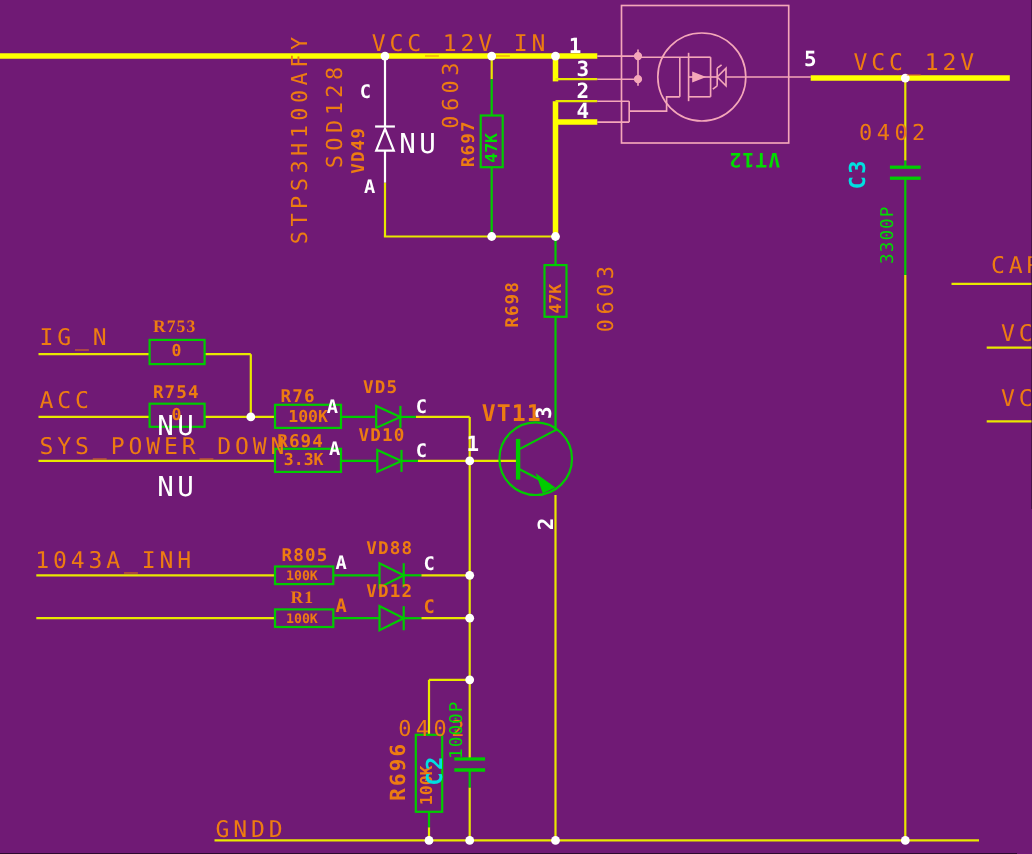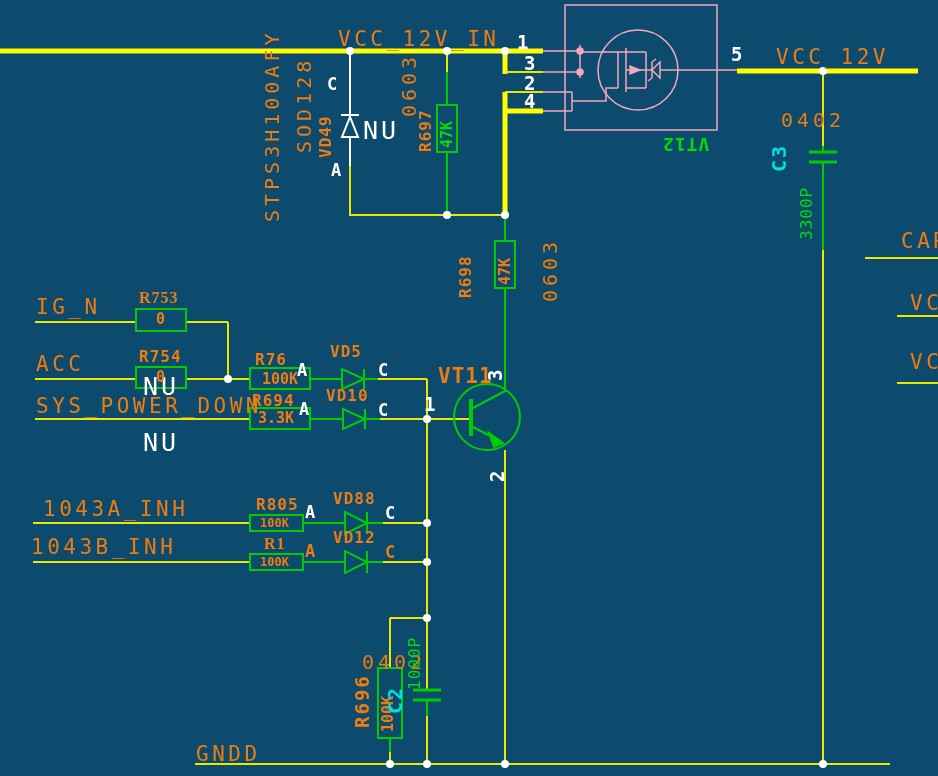--- a/index.html
+++ b/index.html
@@ -1,16 +1,16 @@
 <!DOCTYPE html>
 <html><head>
 <meta charset="utf-8">
 <style>
   html,body{margin:0;padding:0;background:#000;}
-  #schematic{position:relative;width:938px;height:776px;background:#0c4a6e;overflow:hidden;
+  #schematic{position:relative;width:938px;height:776px;background:#701a75;overflow:hidden;
     font-family:"DejaVu Sans Mono","Liberation Mono",monospace;}
   #schematic svg{position:absolute;left:0;top:0;}
   .t{position:absolute;white-space:nowrap;line-height:1;}
   .vt{transform:rotate(-90deg);transform-origin:0 0;}
   .vt180{transform:rotate(180deg);}
   .net{font-size:21px;letter-spacing:3.5px;color:#ed7c11;}
   .pkg{font-size:20px;letter-spacing:4px;color:#ed7c11;}
   .ref{font-size:16px;font-weight:bold;color:#ed7c11;letter-spacing:1px;}
   .ref-lg{font-size:19px;font-weight:bold;color:#ed7c11;letter-spacing:2px;}
   .val{font-size:15px;font-weight:bold;color:#ed7c11;}
@@ -248,28 +248,27 @@
 <div class="t val" style="left:258px;top:411px;">3.3K</div>
 <div class="t ac" style="left:299px;top:401px;">A</div>
 <div class="t ref" style="left:326px;top:388px;">VD10</div>
 <div class="t ac" style="left:378px;top:402px;">C</div>
 
 <div class="t pin" style="left:424px;top:395px;">1</div>
 <div class="t ref" style="left:438px;top:366px;font-size:21px;">VT11</div>
 <div class="t pin vt" style="left:486px;top:381px;">3</div>
 <div class="t pin vt" style="left:488px;top:482px;">2</div>
 
-<div class="t net" style="left:43px;top:499px;">1043A_INH</div>
+<div class="t net" style="left:32px;top:499px;">1043A_INH</div>
 <div class="t ref" style="left:256px;top:497px;">R805</div>
 <div class="t val-sm" style="left:260px;top:517px;">100K</div>
 <div class="t ac" style="left:305px;top:504px;">A</div>
 <div class="t ref" style="left:333px;top:491px;">VD88</div>
 <div class="t ac" style="left:385px;top:505px;">C</div>
 
-<div class="t net" style="left:31px;top:537px;">1043B_INH</div>
 <div class="t ref" style="left:264px;top:536px;font-family:Liberation Serif, serif;">R1</div>
 <div class="t val-sm" style="left:260px;top:556px;">100K</div>
 <div class="t ac orange" style="left:305px;top:543px;">A</div>
 <div class="t ref" style="left:333px;top:530px;">VD12</div>
 <div class="t ac orange" style="left:385px;top:544px;">C</div>
 
 <div class="t pkg" style="left:362px;top:652px;">0402</div>
 <div class="t ref-lg vt" style="left:353px;top:728px;">R696</div>
 <div class="t val vt" style="left:381px;top:732px;">100K</div>
 <div class="t cyan vt" style="left:385px;top:714px;">C2</div>

